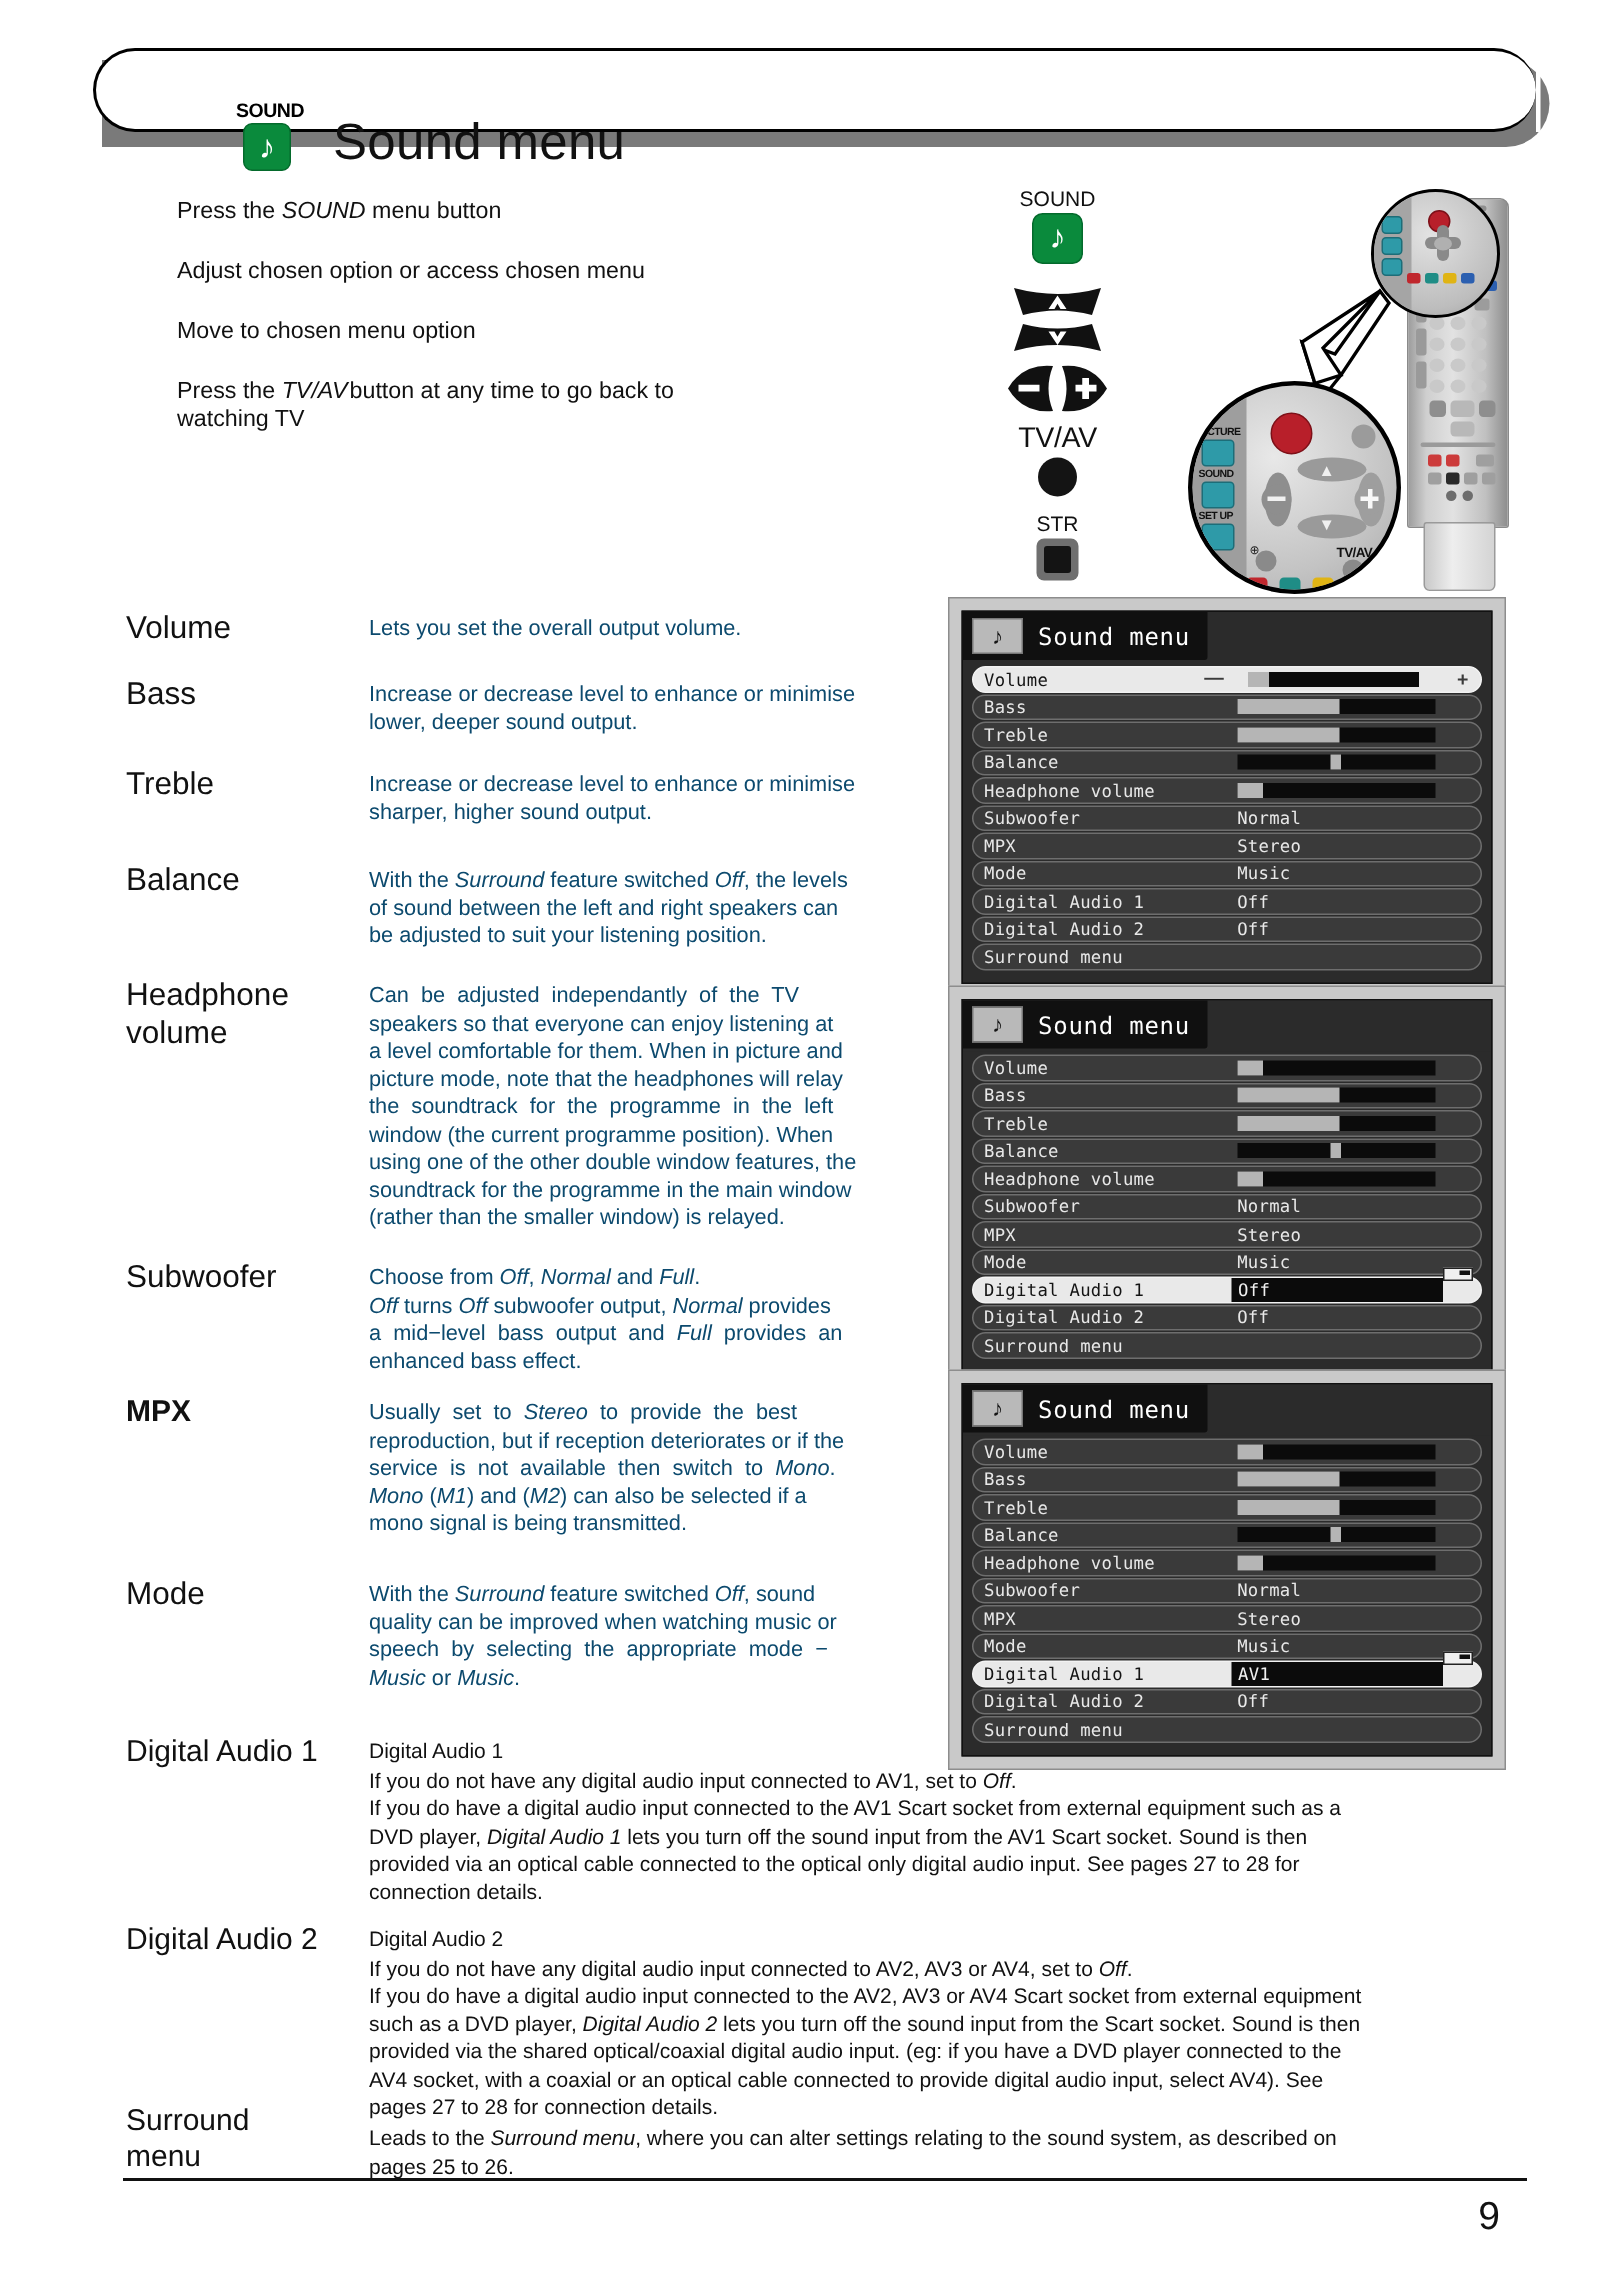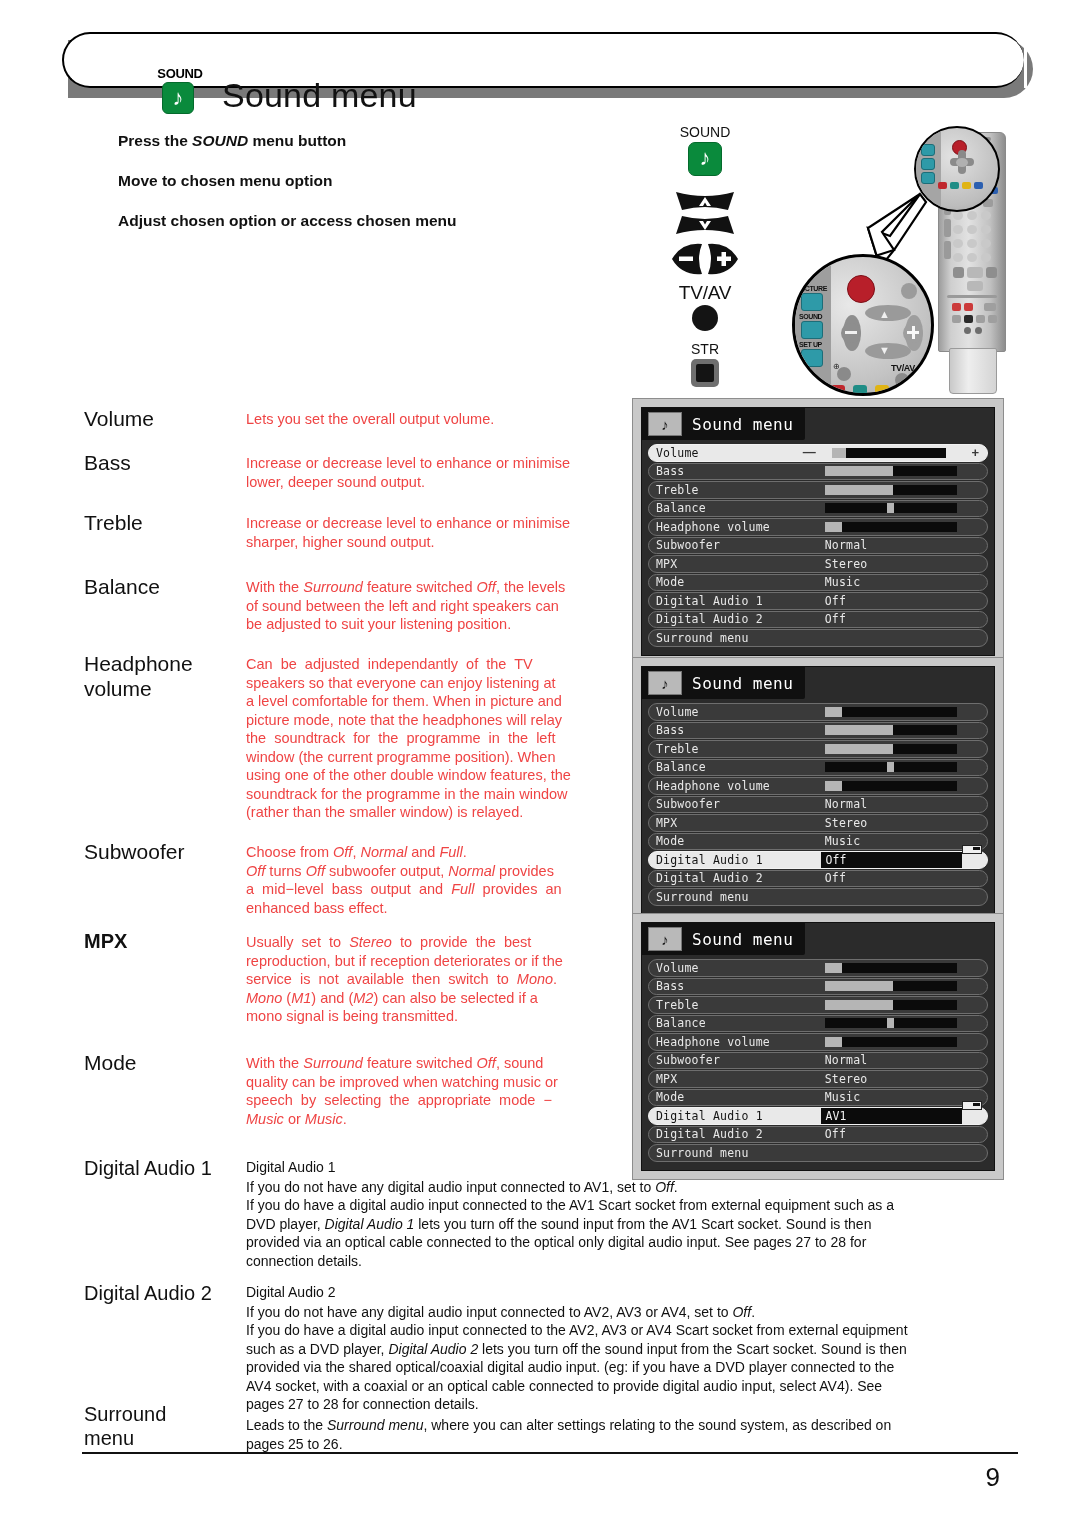--- a/index.html
+++ b/index.html
@@ -40,21 +40,21 @@
     background:#0a8a3c;border:1px solid #046a2c;
     display:flex;align-items:center;justify-content:center;
     color:#fff;font-size:22px;line-height:22px;
   }
   .banner-title{
     position:absolute;left:160px;top:44px;
     font-size:34px;font-weight:400;letter-spacing:0.2px;color:#111;
   }
 
   
-  .intro{position:absolute;left:118px;top:131px;width:510px;font-weight:bold;}
+  .intro{position:absolute;left:118px;top:131px;width:510px;}
   .intro p{margin:0 0 21px 0;font-size:15.5px;line-height:19px;color:#111;}
   .intro p:last-child{margin-bottom:0;}
   .intro .narrow{letter-spacing:-0.45px;}
   i{font-style:italic;}
 
   
   .legend{position:absolute;left:660px;top:124px;width:90px;text-align:center;}
   .legend .lab{font-size:14px;line-height:16px;font-weight:400;color:#111;}
   .legend .lab.big{font-size:19px;line-height:21px;letter-spacing:-0.2px;}
   .legend .chip{
@@ -100,21 +100,21 @@
   .mg-strip{position:absolute;left:0;top:0;width:30%;height:100%;background:#9b9b9b;}
   .mg-pwr{position:absolute;width:26px;height:26px;border-radius:50%;background:#b81f2a;border:1px solid #7d1018;}
   .mg-dpad-c{position:absolute;background:#8e8e8e;}
   .mg-sidebtn{position:absolute;width:20px;height:16px;border-radius:3px;background:#2e9aa8;border:1px solid #1d6d78;}
   .mg-lab{position:absolute;font-size:7px;font-weight:700;color:#111;letter-spacing:-0.4px;}
   .callout{position:absolute;left:0;top:0;width:248px;height:272px;pointer-events:none;}
 
   
   .feat{position:absolute;left:84px;}
   .feat .name{position:absolute;left:0;top:0;width:160px;font-size:21px;line-height:25px;color:#111;}
-  .feat .desc{position:absolute;left:162px;top:4px;font-size:14.5px;line-height:18.5px;color:#ef4444;}
+  .feat .desc{position:absolute;left:162px;top:4px;font-size:14.5px;line-height:18.5px;color:#0c4a6e;}
 
   
   .wide{position:absolute;left:84px;}
   .wide .name{position:absolute;left:0;top:0;width:160px;font-size:21px;line-height:25px;color:#111;}
   .wide .body{position:absolute;left:162px;top:2px;width:856px;font-size:14px;line-height:18.5px;color:#111;}
   .wide .body .ttl{display:block;margin-bottom:1px;}
 
   
   .rule{position:absolute;left:82px;top:1452px;width:936px;height:0;border-top:2.5px solid #111;}
   .pageno{position:absolute;left:0;top:1462px;width:1000px;text-align:right;font-size:26px;color:#111;}
@@ -204,22 +204,23 @@
     <div class="banner"></div>
     <div class="banner-icon-wrap">
       <div class="banner-icon-label">SOUND</div>
       <div class="sound-chip">♪</div>
     </div>
     <div class="banner-title">Sound menu</div>
   </div>
 
   <div class="intro">
     <p>Press the <i>SOUND</i> menu button</p>
+    <p>Adjust chosen option or access chosen menu</p>
     <p>Move to chosen menu option</p>
-    <p>Adjust chosen option or access chosen menu</p>
+    <p>Press the <i>TV/AV </i>button at any time to go back to<br>watching TV</p>
   </div>
 
   <div class="legend">
     <div class="lab">SOUND</div>
     <div class="chip">♪</div>
 
     <div style="height:14px"></div>
     <div class="arrowbtn">
       <svg width="62" height="22" viewBox="0 0 62 22">
         <path d="M2 2 Q31 10 60 2 L54 20 Q31 14 8 20 Z" fill="#111"></path>

